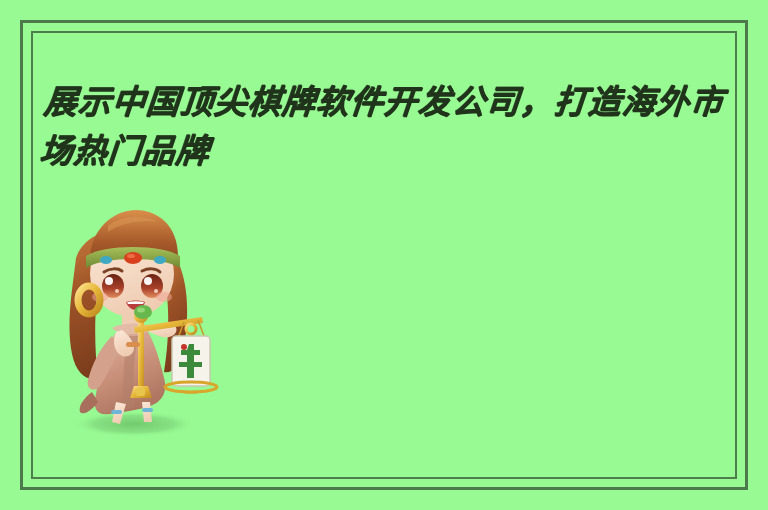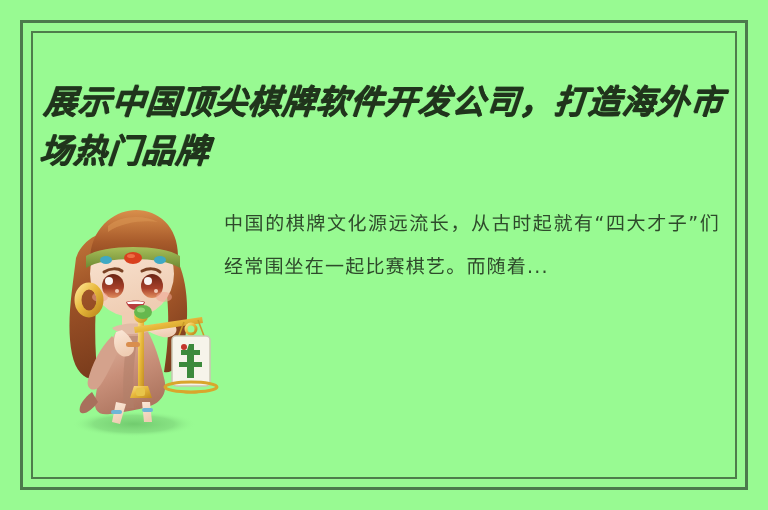--- a/index.html
+++ b/index.html
@@ -90,21 +90,20 @@
 </head>
 <body>
 
 <div id="card">
 
   <div class="border-outer"></div>
   <div class="border-inner"></div>
 
   <h1 id="title">展示中国顶尖棋牌软件开发公司，打造海外市场热门品牌</h1>
 
-  <p id="excerpt">中国的棋牌文化源远流长，从古时起就有“四大才子”们经常围坐在一起比赛棋艺。而随着...</p>
 
   <div id="illustration">
     <svg viewBox="0 0 178 242" xmlns="http://www.w3.org/2000/svg" role="img" aria-label="mascot">
       <defs>
         <radialGradient id="gShadow" cx="50%" cy="50%" r="50%">
           <stop offset="0%" stop-color="#6FC96C" stop-opacity="0.95"></stop>
           <stop offset="65%" stop-color="#79CE76" stop-opacity="0.55"></stop>
           <stop offset="100%" stop-color="#98FA92" stop-opacity="0"></stop>
         </radialGradient>
         <linearGradient id="gHair" x1="0" y1="0" x2="0.2" y2="1">

